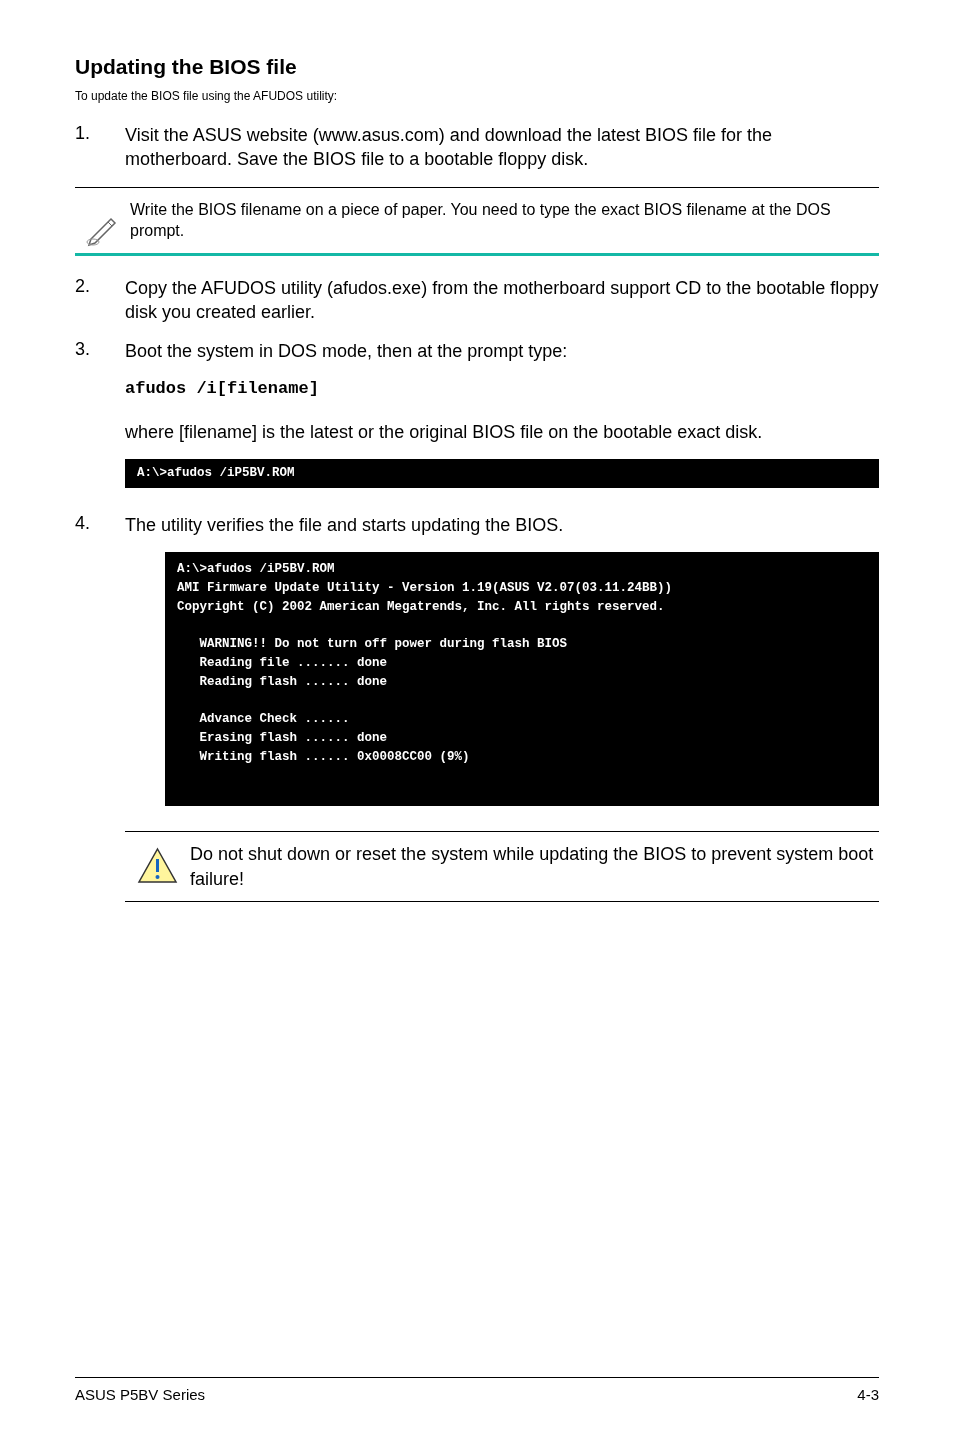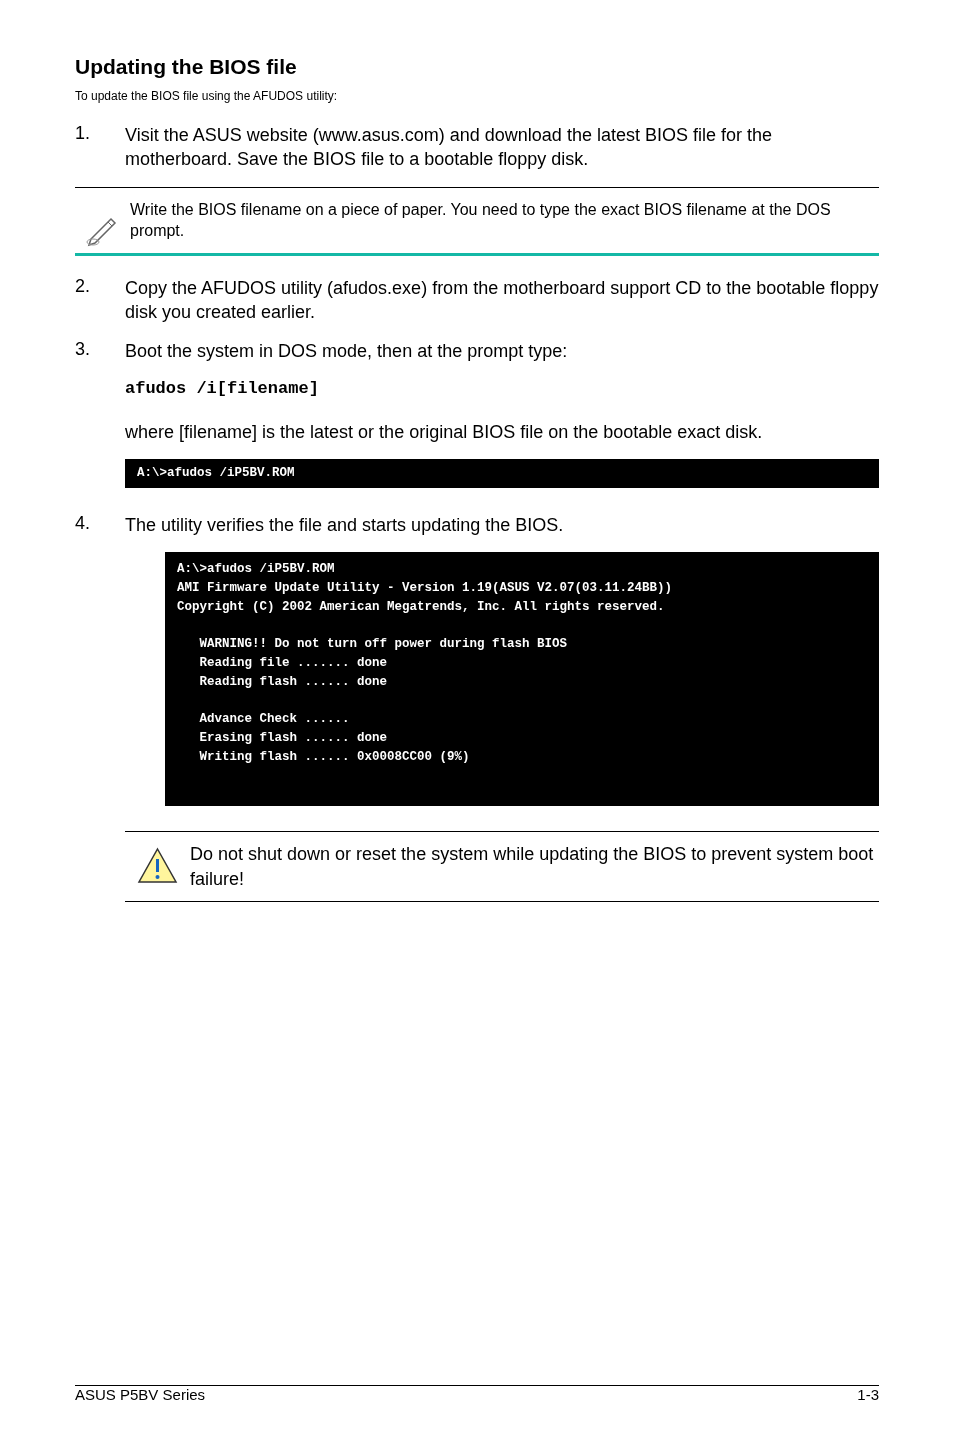--- a/index.html
+++ b/index.html
@@ -117,20 +117,21 @@
       flex: 1;
       font-size: 18px;
       line-height: 1.35;
     }
     .footer {
       position: absolute;
       bottom: 35px;
       left: 75px;
       right: 75px;
       border-top: 1px solid #000;
+      padding-top: 8px;
       display: flex;
       justify-content: space-between;
       font-size: 15px;
     }
   </style>
 </head>
 <body>
 
 <div class="section-heading">Updating the BIOS file</div>
 
@@ -192,14 +193,14 @@
       <path d="M 22.5 5 L 41 38 L 4 38 Z" fill="#fff59d" stroke="#333" stroke-width="1.5"></path>
       <line x1="22.5" y1="15" x2="22.5" y2="28" stroke="#1565c0" stroke-width="3"></line>
       <circle cx="22.5" cy="33" r="2" fill="#1565c0"></circle>
     </svg>
   </div>
   <div class="warning-text">Do not shut down or reset the system while updating the BIOS to prevent system boot failure!</div>
 </div>
 
 <div class="footer">
   <span>ASUS P5BV Series</span>
-  <span>1-3</span>
+  <span>4-3</span>
 </div>
 
 </body></html>

